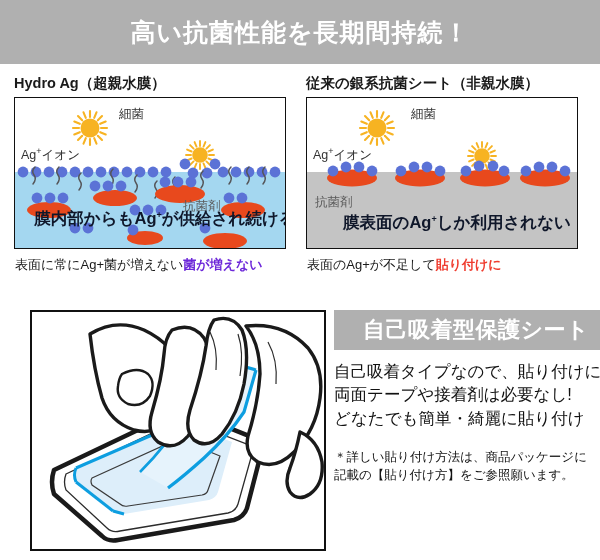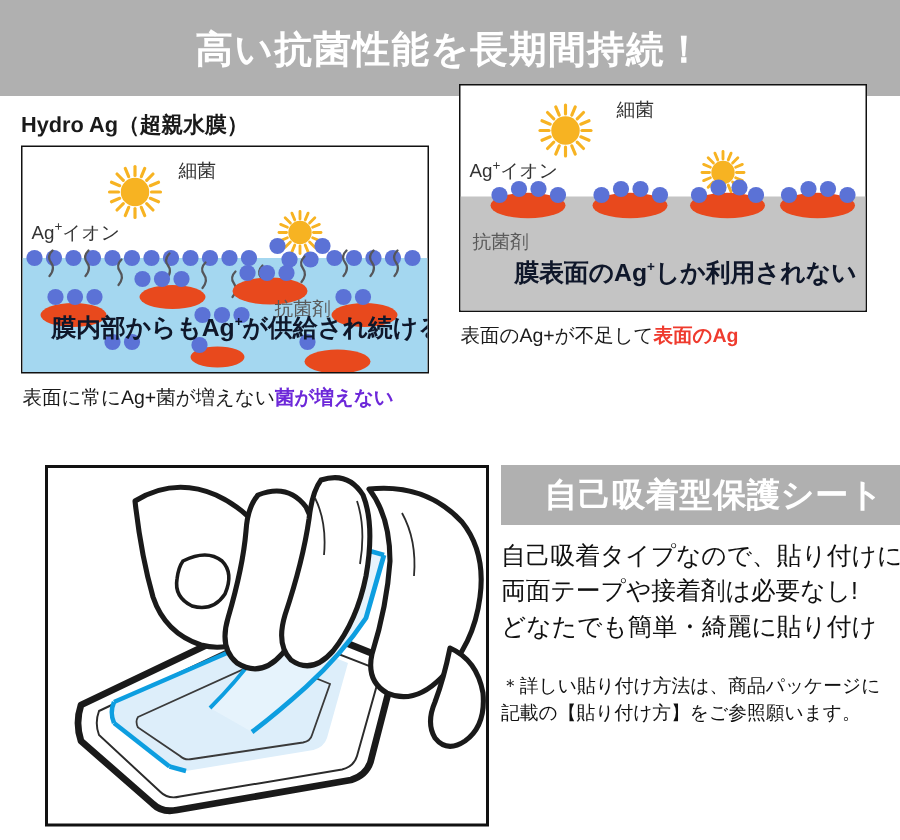--- a/index.html
+++ b/index.html
@@ -316,20 +316,21 @@
       <div class="lbl lbl-agion"><span>Ag</span><span class="sup">+</span><span>イオン</span></div>
       <div class="lbl lbl-koukin-l">抗菌剤</div>
 
       <div class="inline-strong inline-strong-l"><span>膜内部からもAg</span><span class="sup">+</span><span>が供給され続ける</span></div>
     </div>
 
     <div class="caption"><span>表面に常にAg+菌が増えない</span><span class="cap-good">菌が増えない</span></div>
   </div>
 
   <div class="panel panel-right">
+    <div class="panel-title">従来の銀系抗菌シート（非親水膜）</div>
 
     <div class="diagram">
       <div class="membrane membrane-conv"></div>
 
       <svg class="dgfx" viewBox="0 0 270 150">
         <defs>
           <g id="sunL2">
             <g stroke="#f7b322" stroke-width="2.1" stroke-linecap="round">
               <line x1="0" y1="-17" x2="0" y2="-11"></line>
               <line x1="6.5" y1="-15.7" x2="4.2" y2="-10.2"></line>
@@ -406,21 +407,21 @@
         </g>
       </svg>
 
       <div class="lbl lbl-saikin">細菌</div>
       <div class="lbl lbl-agion"><span>Ag</span><span class="sup">+</span><span>イオン</span></div>
       <div class="lbl lbl-koukin-r">抗菌剤</div>
 
       <div class="inline-strong inline-strong-r"><span>膜表面のAg</span><span class="sup">+</span><span>しか利用されない</span></div>
     </div>
 
-    <div class="caption"><span>表面のAg+が不足して</span><span class="cap-bad">表面のAg</span></div>
+    <div class="caption"><span>表面のAg+が不足して</span><span class="cap-bad">貼り付けに</span></div>
   </div>
 </div>
 
 <div class="bottom-row">
 
   <div class="photo-box">
     <svg class="photo-svg" viewBox="0 0 292 237">
 
       <g fill="#ffffff" stroke="#1a1a1a" stroke-width="4.5" stroke-linejoin="round" stroke-linecap="round">
         <path d="M22,158 L150,97 L232,130 L215,196 Q212,205 202,208 L86,228 Q76,230 70,224 L22,182 Q18,170 22,158 Z"></path>

